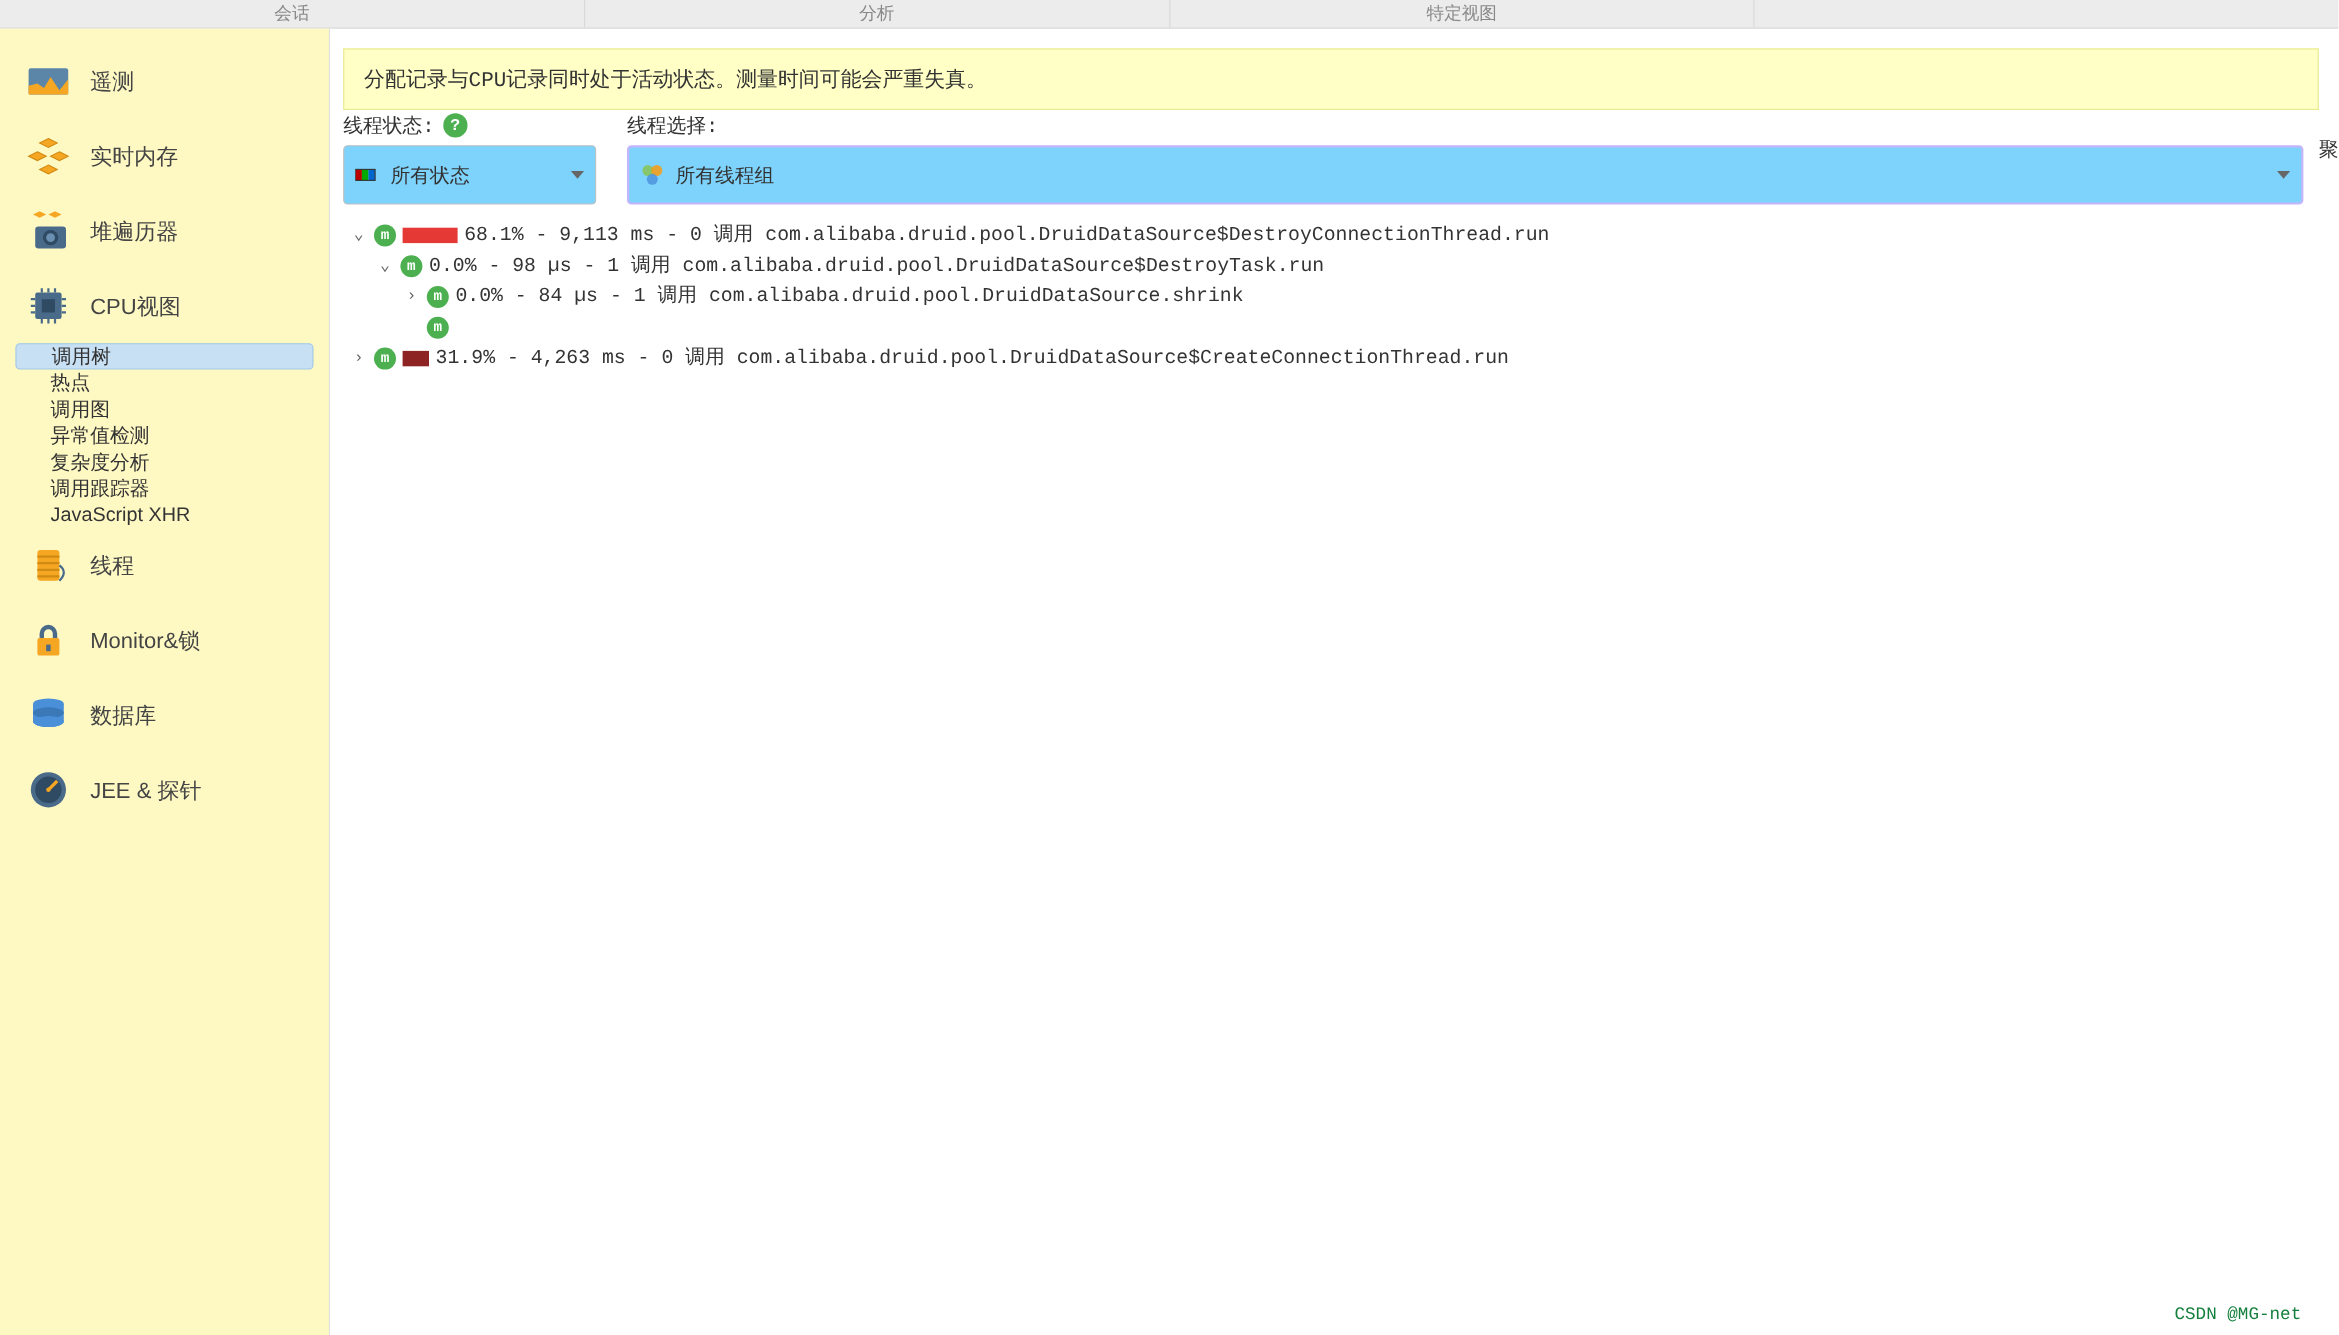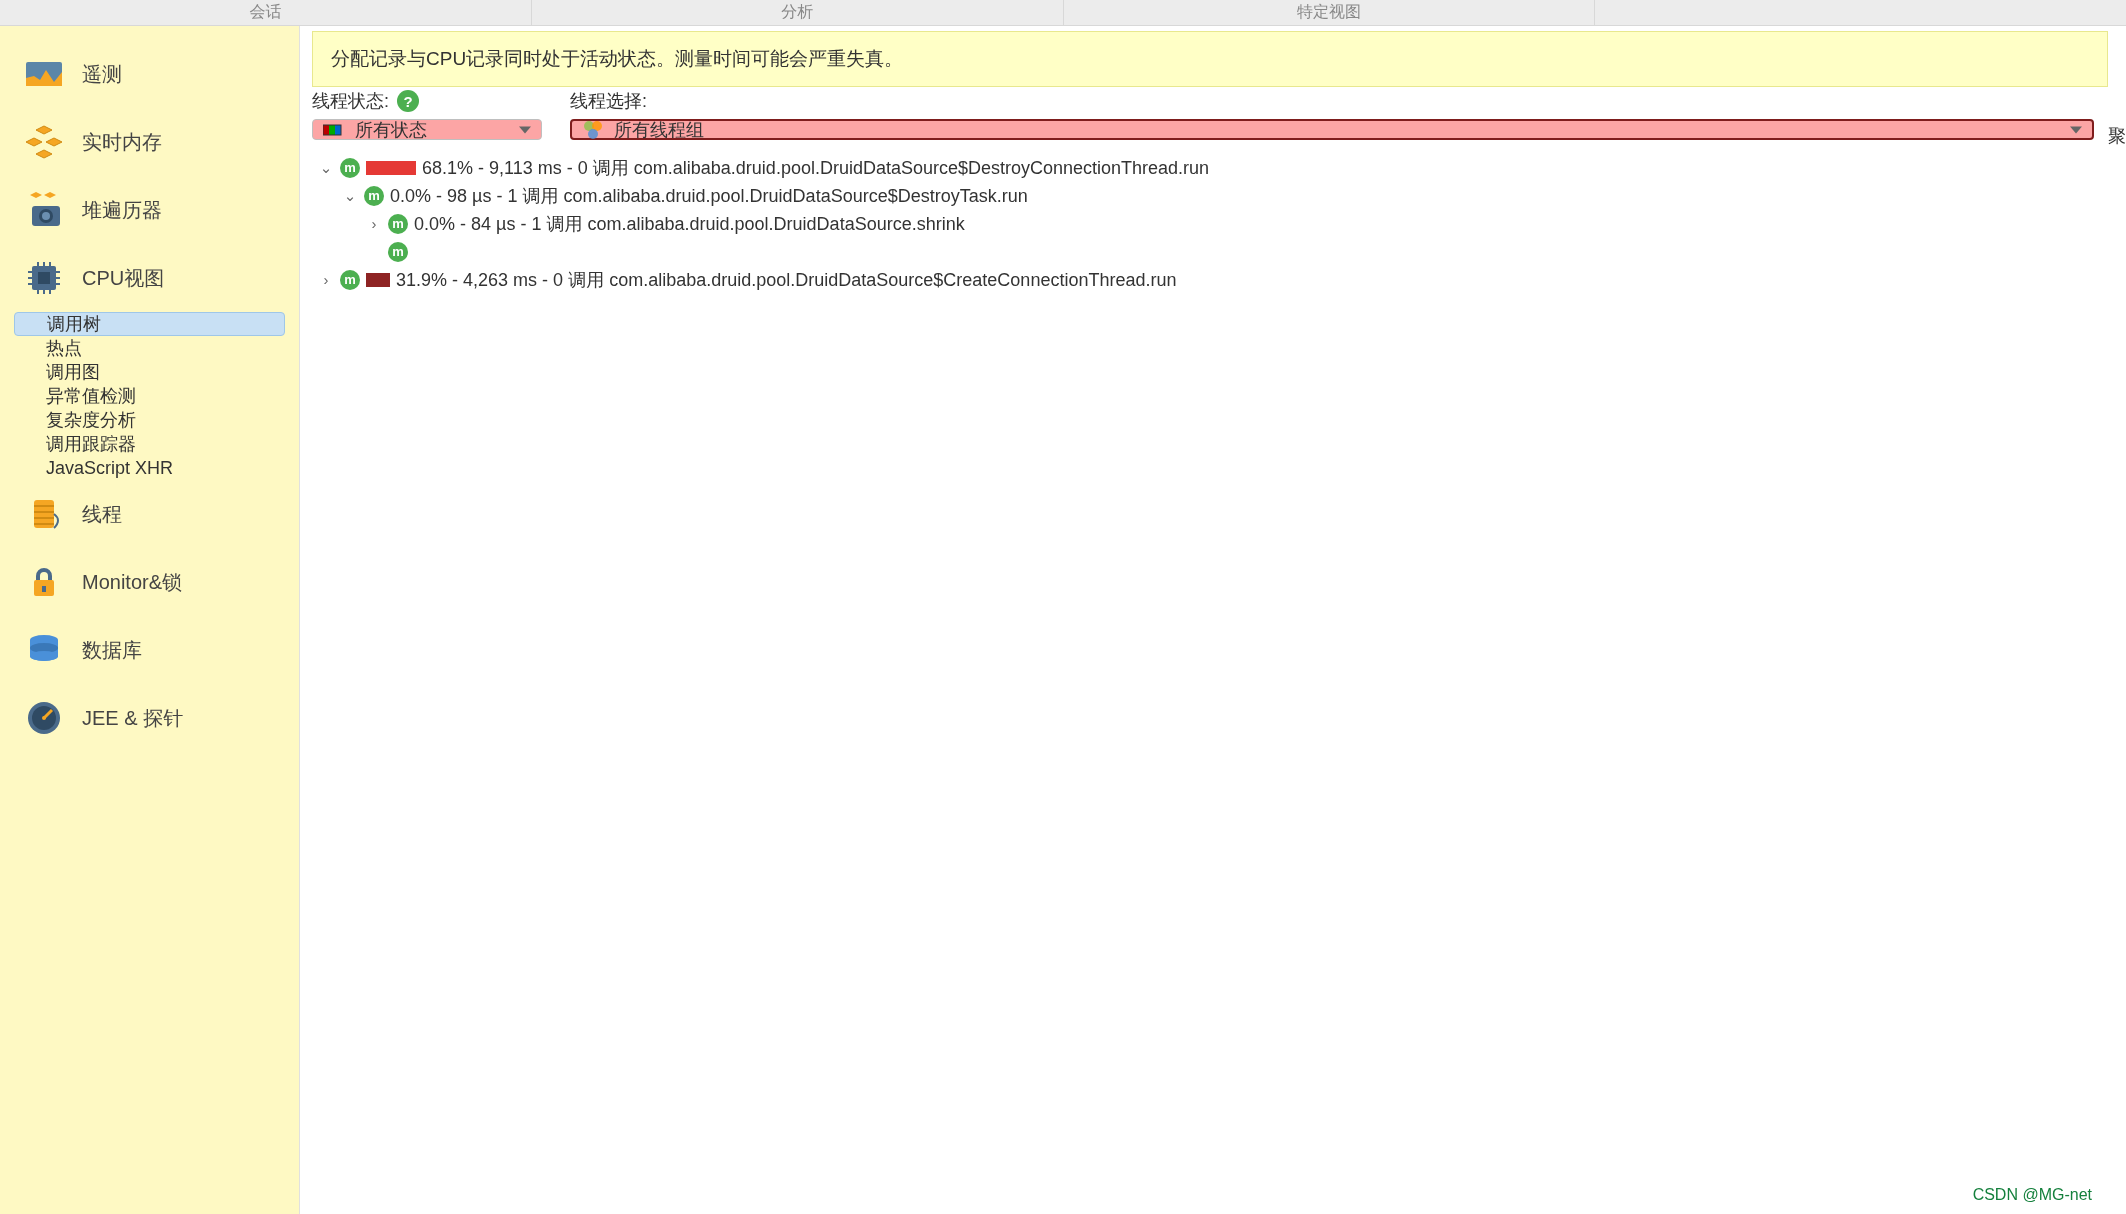--- a/index.html
+++ b/index.html
@@ -9,30 +9,30 @@
   .tabbar .tabcell { flex: 1; text-align: left; border-right: 1px solid #d8d8d8; height: 100%; display:flex; align-items:center; justify-content:center; }
   .tabbar .tabcell:last-child { border-right: none; }
   .main { flex: 1; display: flex; min-height: 0; }
   .sidebar { width: 300px; background: #fef9c3; border-right: 1px solid #e0e0e0; padding-top: 14px; overflow-y: hidden; }
   .side-item { display: flex; align-items: center; height: 68px; padding-left: 22px; cursor: pointer; }
   .side-item .icn { width: 44px; height: 44px; display:flex; align-items:center; justify-content:center; margin-right: 16px; }
   .side-item .lbl { font-size: 20px; color: #444; }
   .subtree { margin-left: 14px; }
   .sub-item { height: 24px; display:flex; align-items:center; padding-left: 32px; font-size: 18px; color:#333; border-radius:4px; margin-right:14px; cursor:pointer; }
   .sub-item.selected { background:#c8e0f4; border:1px solid #9fc7e8; }
-  .content { flex:1; display:flex; flex-direction:column; padding:5px 0 0 12px; min-width:0; position:relative; }
+  .content { flex:1; display:flex; flex-direction:column; padding:18px 0 0 12px; min-width:0; position:relative;font-family:Liberation Mono, monospace; }
   .warn-banner { background:#ffffc6; border:1px solid #e8e88e; padding:14px 18px; font-size:19px; color:#333; margin-right:0; }
   .filters { display:flex; gap:28px; margin-top:2px; align-items:flex-end; }
   .filter-col { display:flex; flex-direction:column; gap:6px; }
   .filter-col.grow { flex:1; margin-right:14px; }
   .fl-label { font-size:18px; color:#333; display:flex; align-items:center; gap:8px; }
   .help { width:22px; height:22px; border-radius:50%; background:#4caf50; color:#fff; font-weight:bold; display:inline-flex; align-items:center; justify-content:center; font-size:15px; }
-  .combo { position:relative; height:21px; border:1px solid #bfbfbf; border-radius:4px; background:#fca5a5; display:flex; align-items:center; padding:0 34px 0 10px; font-size:18px; cursor:pointer; }
+  .combo { position:relative; height:54px; border:1px solid #bfbfbf; border-radius:4px; background:#7dd3fc; display:flex; align-items:center; padding:0 34px 0 10px; font-size:18px; cursor:pointer; }
   .combo.sm { width:230px; }
-  .combo.focused { border:2px solid #7f1d1d;align-items:center; }
+  .combo.focused { border:2px solid #c4b5fd;align-items:center; }
   .combo .caret { position:absolute; right:10px; top:50%; transform:translateY(-50%); width:0; height:0; border-left:6px solid transparent; border-right:6px solid transparent; border-top:7px solid #666; }
   .combo .cicon { width:22px; height:22px; margin-right:10px; display:inline-flex; align-items:center; justify-content:center; }
   .tree { margin-top:14px; font-size:18px; line-height:28px; color:#333; user-select:text; overflow:auto; }
   .trow { display:flex; align-items:center; white-space:nowrap; }
   .twist { width:16px; text-align:center; color:#666; font-size:15px; cursor:pointer; }
   .twist.empty { visibility:hidden; }
   .micon { width:20px; height:20px; border-radius:50%; background:#4caf50; color:#fff; font-size:13px; font-weight:bold; display:inline-flex; align-items:center; justify-content:center; margin:0 6px; }
   .bar { display:inline-block; height:14px; margin-right:6px; }
   .bar.red { background:#e53935; }
   .bar.darkred { background:#8e2323; }

